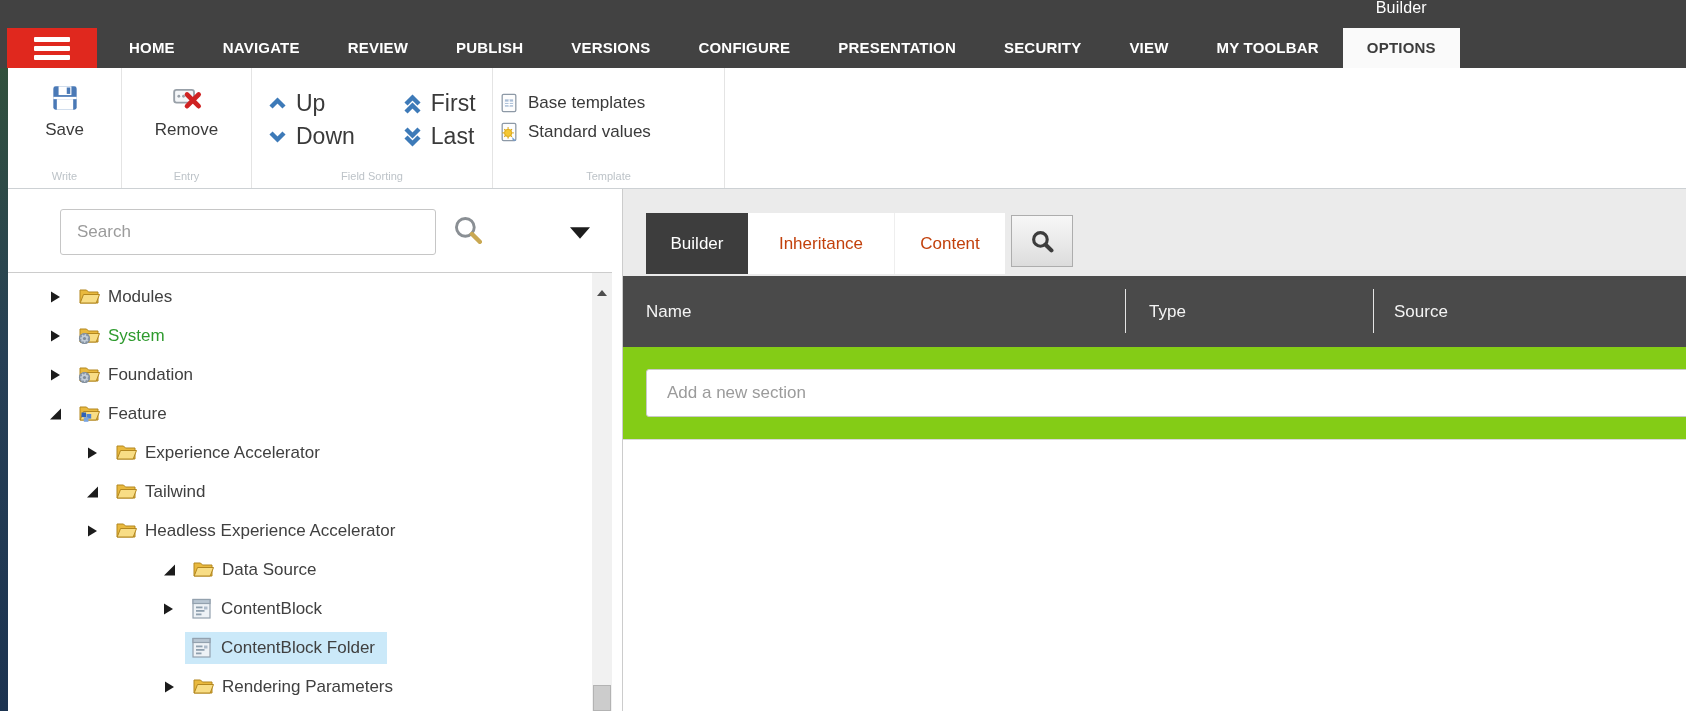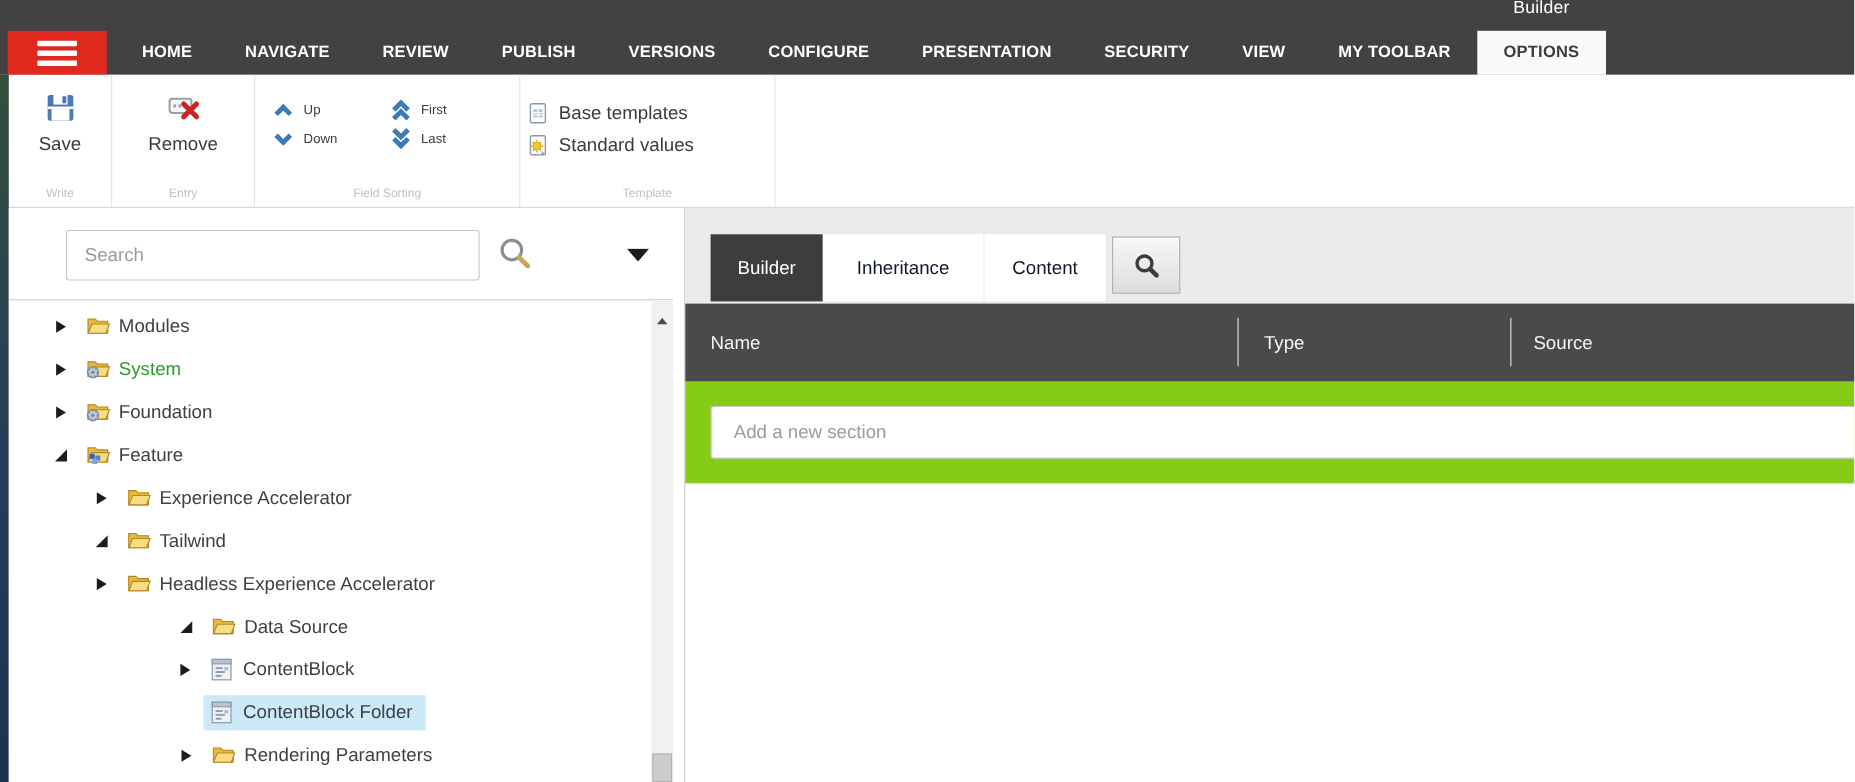--- a/index.html
+++ b/index.html
@@ -26,36 +26,36 @@
   .ribbon-context-title {
     position:absolute; bottom:40px; left:-10px; right:-10px; text-align:center;
     color:#fff; font-size:16px; font-weight:400;
   }
   
   .ribbon {
     position:absolute; left:8px; right:0; top:68px; height:121px;
     background:#fff; border-bottom:1px solid #cdd1d4; display:flex;
   }
   .rgroup { position:relative; height:100%; border-right:1px solid #e4e4e4; }
-  .rgroup.g-write { width:94px; }
+  .rgroup.g-write { width:114px; }
   .rgroup.g-entry { width:130px; }
   .rgroup.g-sorting { width:241px; }
   .rgroup.g-template { width:232px; }
   .glabel {
     position:absolute; bottom:6px; left:0; right:0; text-align:center;
     color:#bdc3c8; font-size:11px; white-space:nowrap;
   }
   .bigbtn { position:absolute; top:16px; left:0; right:0; text-align:center; cursor:pointer; }
   .bigbtn .bicon { display:inline-block; height:30px; }
   .bigbtn .blabel { display:block; margin-top:4px; font-size:17px; color:#3a3a3a; }
   .sort-grid {
     position:absolute; top:22px; left:16px; display:grid;
     grid-template-columns:auto auto; column-gap:48px; row-gap:6px;
   }
-  .sort-item { display:flex; align-items:center; gap:9px; font-size:12px; color:#3a3a3a; cursor:pointer; }
+  .sort-item { display:flex; align-items:center; gap:9px; font-size:23px; color:#3a3a3a; cursor:pointer; }
   .tpl-rows { position:absolute; top:20px; left:6px; }
   .tpl-item { display:flex; align-items:center; gap:9px; font-size:17px; color:#3a3a3a; height:29px; cursor:pointer; }
   
   .left-strip {
     position:absolute; left:0; top:68px; width:8px; bottom:0;
     background:linear-gradient(180deg,#31503c 0%,#274056 45%,#1c3350 100%);
   }
   
   .leftpanel { position:absolute; left:8px; top:189px; width:604px; bottom:0; background:#fff; }
   .searchrow { position:relative; height:84px; border-bottom:1px solid #ccc; }
@@ -82,21 +82,21 @@
   .vscroll { position:absolute; left:592px; top:273px; bottom:0; width:20px; background:#f1f1f1; }
   .vscroll .up { position:absolute; top:9px; left:5px; }
   .vscroll .thumb { position:absolute; bottom:0; left:1px; right:1px; height:26px; background:#ccc; border:1px solid #b3b3b3; }
   .splitter { position:absolute; left:612px; top:189px; bottom:0; width:10px; background:#fff; }
   
   .rightpanel { position:absolute; left:622px; top:189px; right:0; bottom:0; background:#fff; border-left:1px solid #ccc; }
   .rp-top { position:relative; height:87px; background:#ebebeb; }
   .tabs { position:absolute; left:23px; top:24px; height:61px; display:flex; }
   .tab {
     height:61px; display:flex; align-items:center; justify-content:center;
-    font-size:17px; background:#fff; color:#0f172a; cursor:pointer;
+    font-size:17px; background:#fff; color:#c2410c; cursor:pointer;
   }
   .tab.t-builder { width:102px; background:#3d3d3d; color:#fff; }
   .tab.t-inheritance { width:146px; }
   .tab.t-content { width:111px; border-left:1px solid #eee; }
   .searchbtn {
     position:absolute; left:388px; top:26px; width:62px; height:52px;
     background:linear-gradient(180deg,#f7f7f7 0%,#e9e9e9 55%,#dcdcdc 100%);
     border:1px solid #adadad; display:flex; align-items:center; justify-content:center; cursor:pointer;
   }
   .grid-header { position:relative; height:71px; background:#4a4a4a; }

